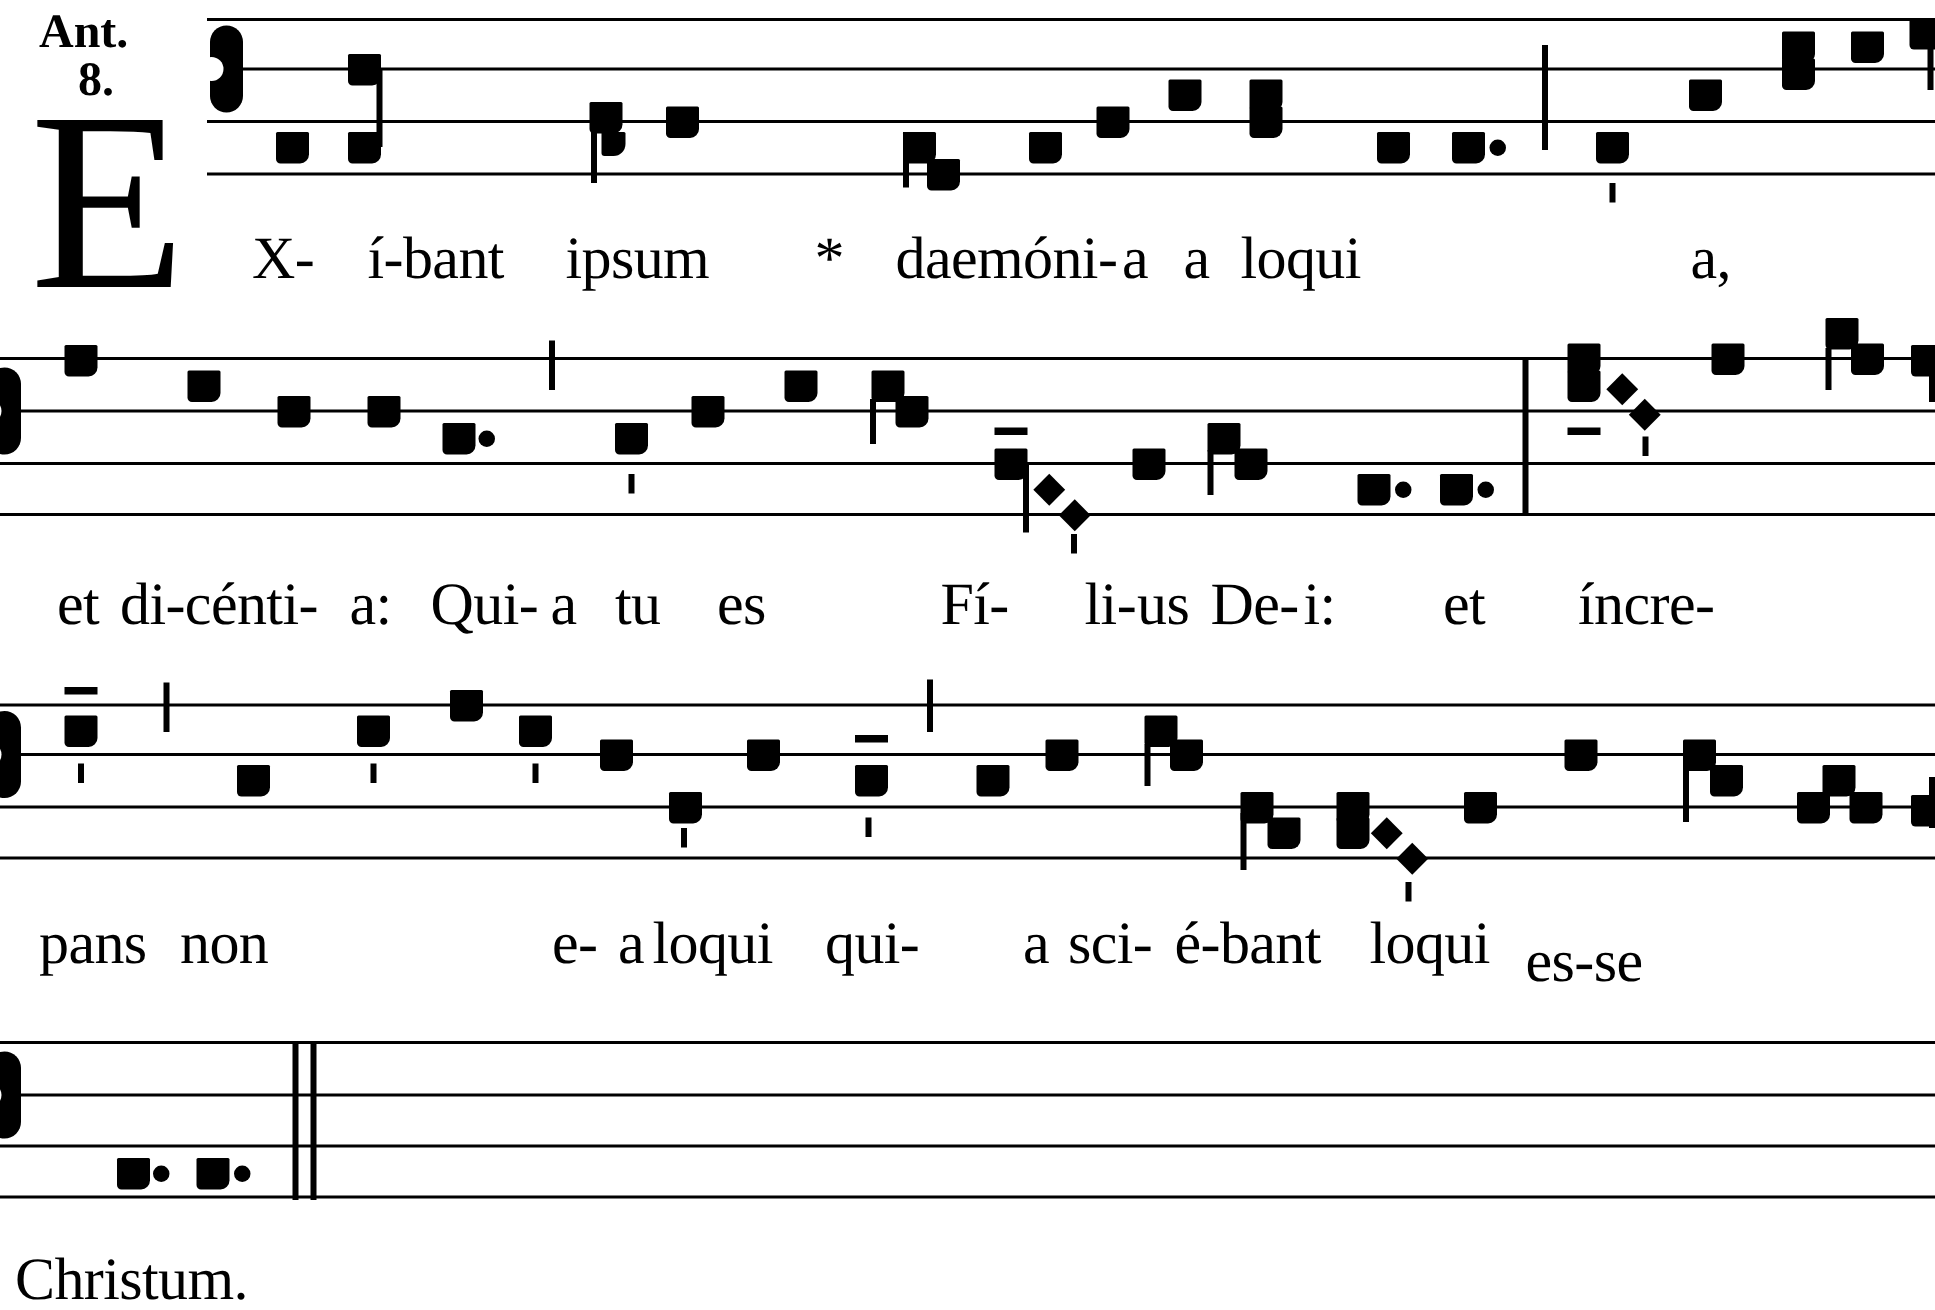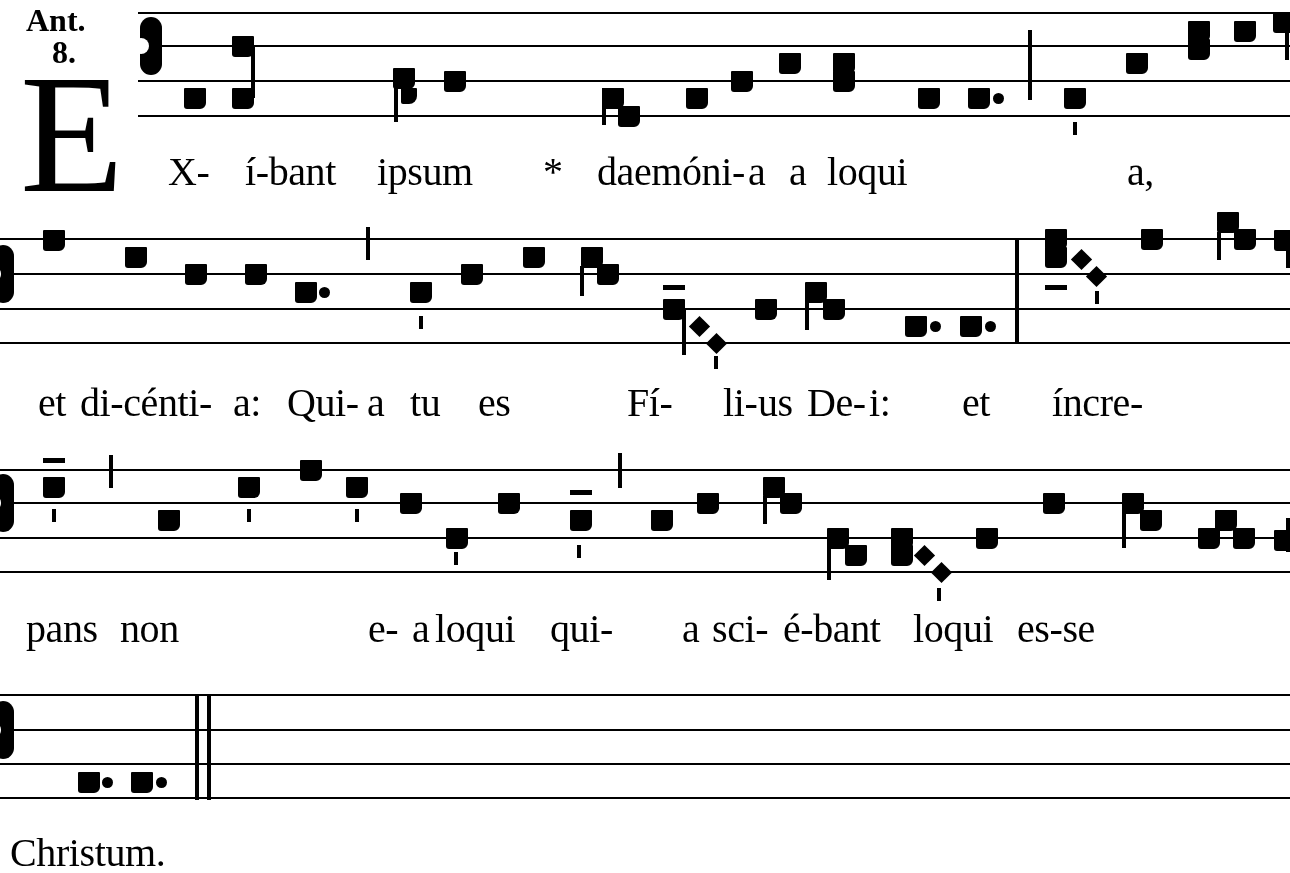--- a/index.html
+++ b/index.html
@@ -213,19 +213,19 @@
         <span class="word" style="left: 26px;">pans</span>
         <span class="word" style="left: 120px;">non</span>
         <span class="word" style="left: 368px;">e-</span>
         <span class="word" style="left: 412px;">a</span>
         <span class="word" style="left: 435px;">loqui</span>
         <span class="word" style="left: 550px;">qui-</span>
         <span class="word" style="left: 682px;">a</span>
         <span class="word" style="left: 712px;">sci-</span>
         <span class="word" style="left: 783px;">é-bant</span>
         <span class="word" style="left: 913px;">loqui</span>
-        <span class="word" style="left: 1017px;">es-se</span>
+        <span class="word" style="left: 1017px; margin-top: 12px;">es-se</span>
       </div>
       <div class="lyric-line" style="top: 833px;">
         <span class="word" style="left: 10px;">Christum.</span>
       </div>
     </div>
 </div>
 
 </body></html>

